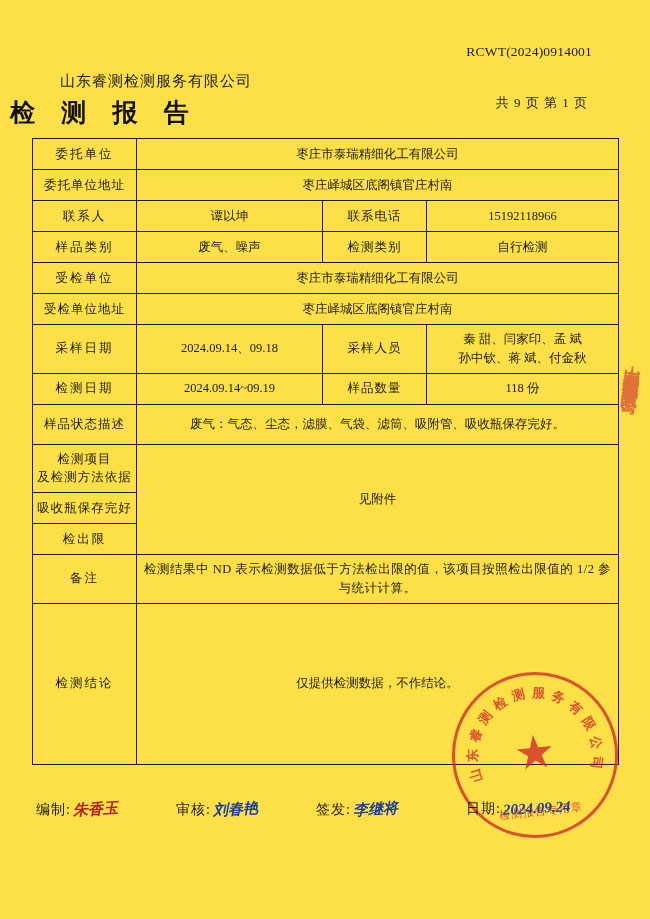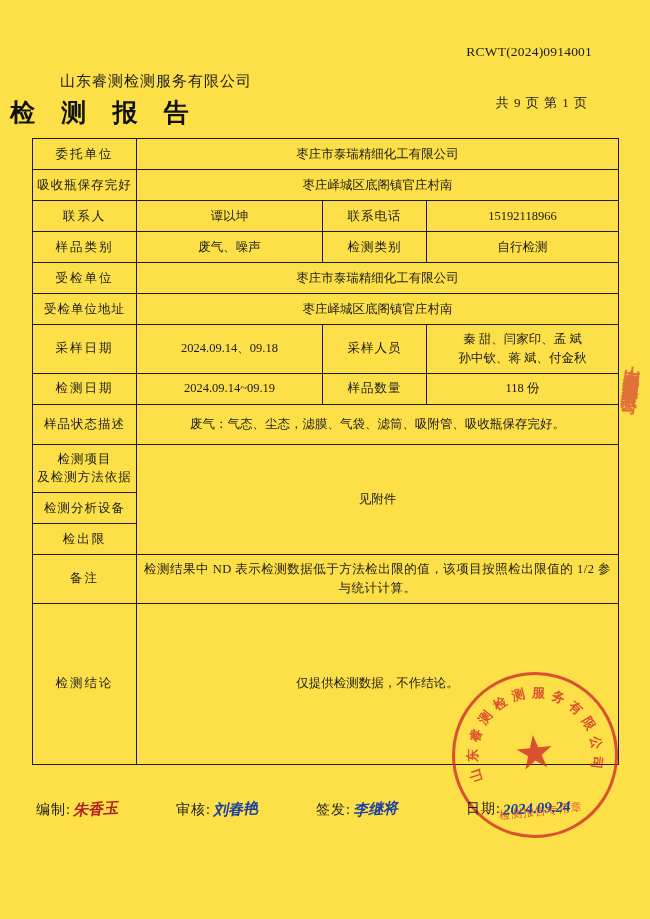--- a/index.html
+++ b/index.html
@@ -199,21 +199,21 @@
       <col style="width:186px">
       <col style="width:104px">
       <col style="width:192px">
     </colgroup>
     <tbody>
       <tr class="h40">
         <td class="label">委托单位</td>
         <td colspan="3">枣庄市泰瑞精细化工有限公司</td>
       </tr>
       <tr class="h40">
-        <td class="label2">吸收瓶保存完好</td>
+        <td class="label2">委托单位地址</td>
         <td colspan="3">枣庄峄城区底阁镇官庄村南</td>
       </tr>
       <tr class="h40">
         <td class="label">联系人</td>
         <td>谭以坤</td>
         <td class="label2">联系电话</td>
         <td>15192118966</td>
       </tr>
       <tr class="h40">
         <td class="label">样品类别</td>
@@ -249,21 +249,21 @@
         <td colspan="3">废气：气态、尘态，滤膜、气袋、滤筒、吸附管、吸收瓶保存完好。</td>
       </tr>
       <tr style="height:48px">
         <td class="label2 cell-stack">
           <span>检测项目</span>
           <span>及检测方法依据</span>
         </td>
         <td colspan="3" rowspan="3">见附件</td>
       </tr>
       <tr class="h40">
-        <td class="label2">检测分析设备</td>
+        <td class="label2">吸收瓶保存完好</td>
       </tr>
       <tr class="h40">
         <td class="label">检出限</td>
       </tr>
       <tr style="height:48px">
         <td class="label">备注</td>
         <td colspan="3" class="val-left">检测结果中 ND 表示检测数据低于方法检出限的值，该项目按照检出限值的 1/2 参与统计计算。</td>
       </tr>
       <tr>
         <td class="label">检测结论</td>

